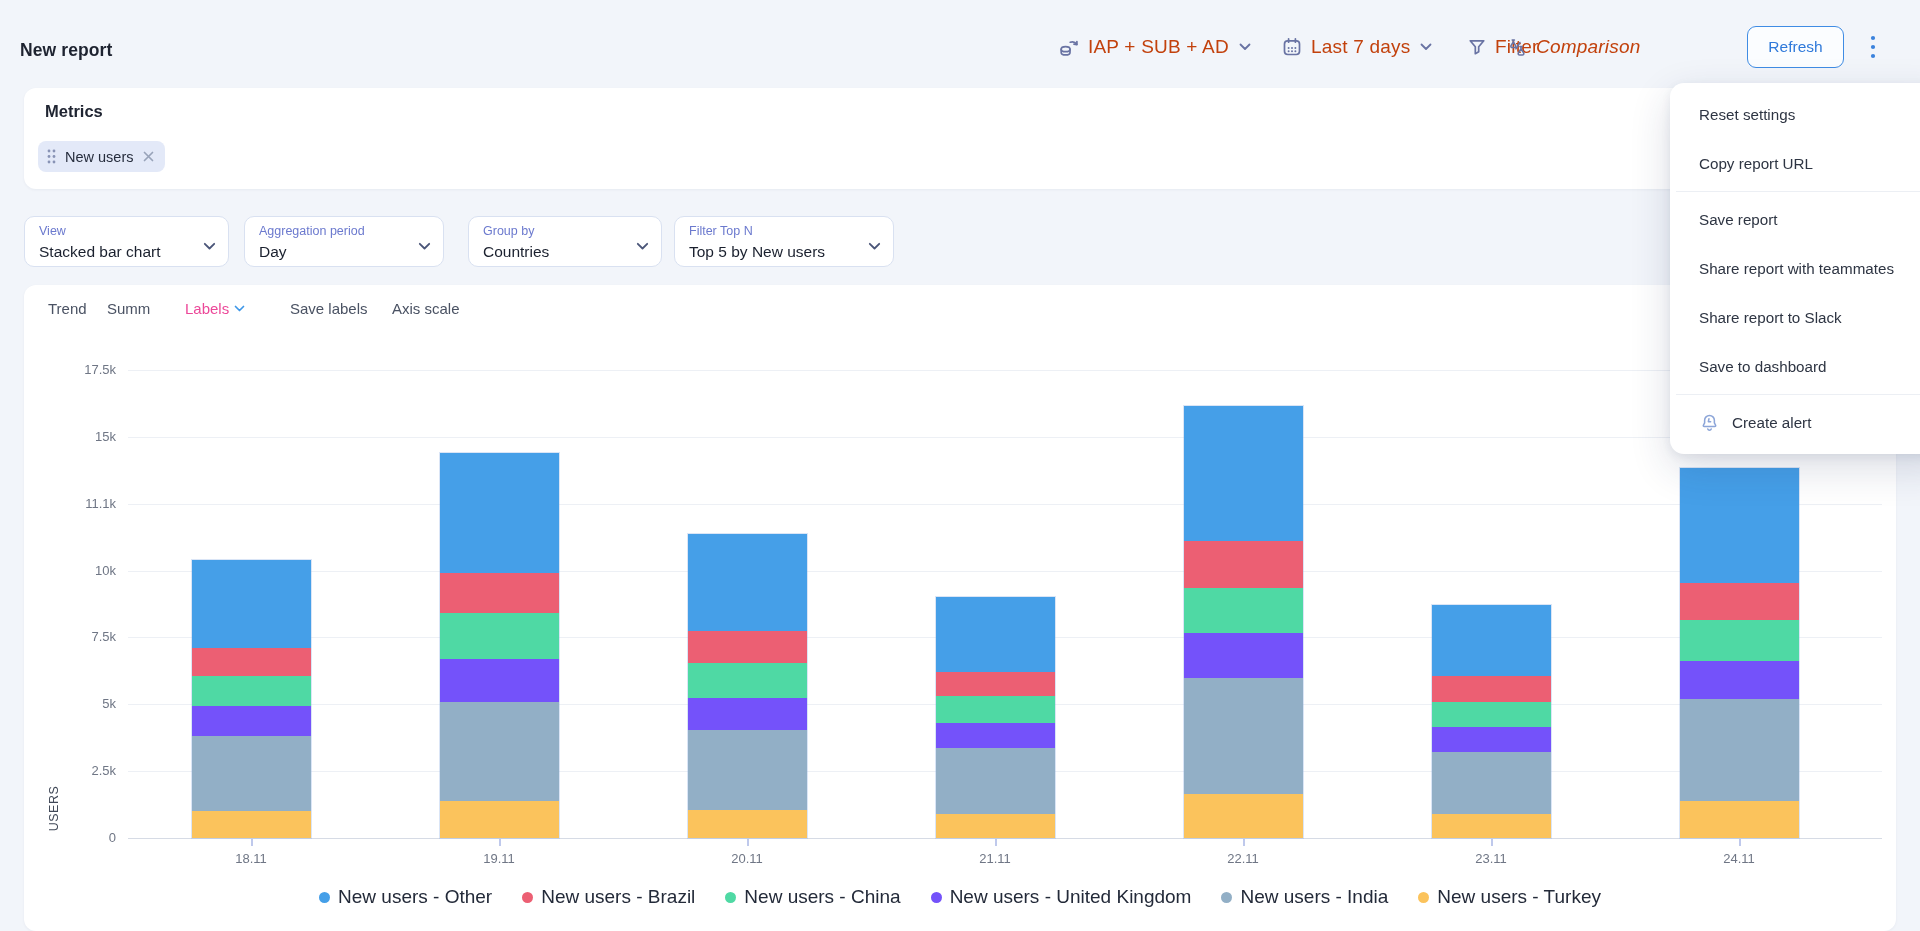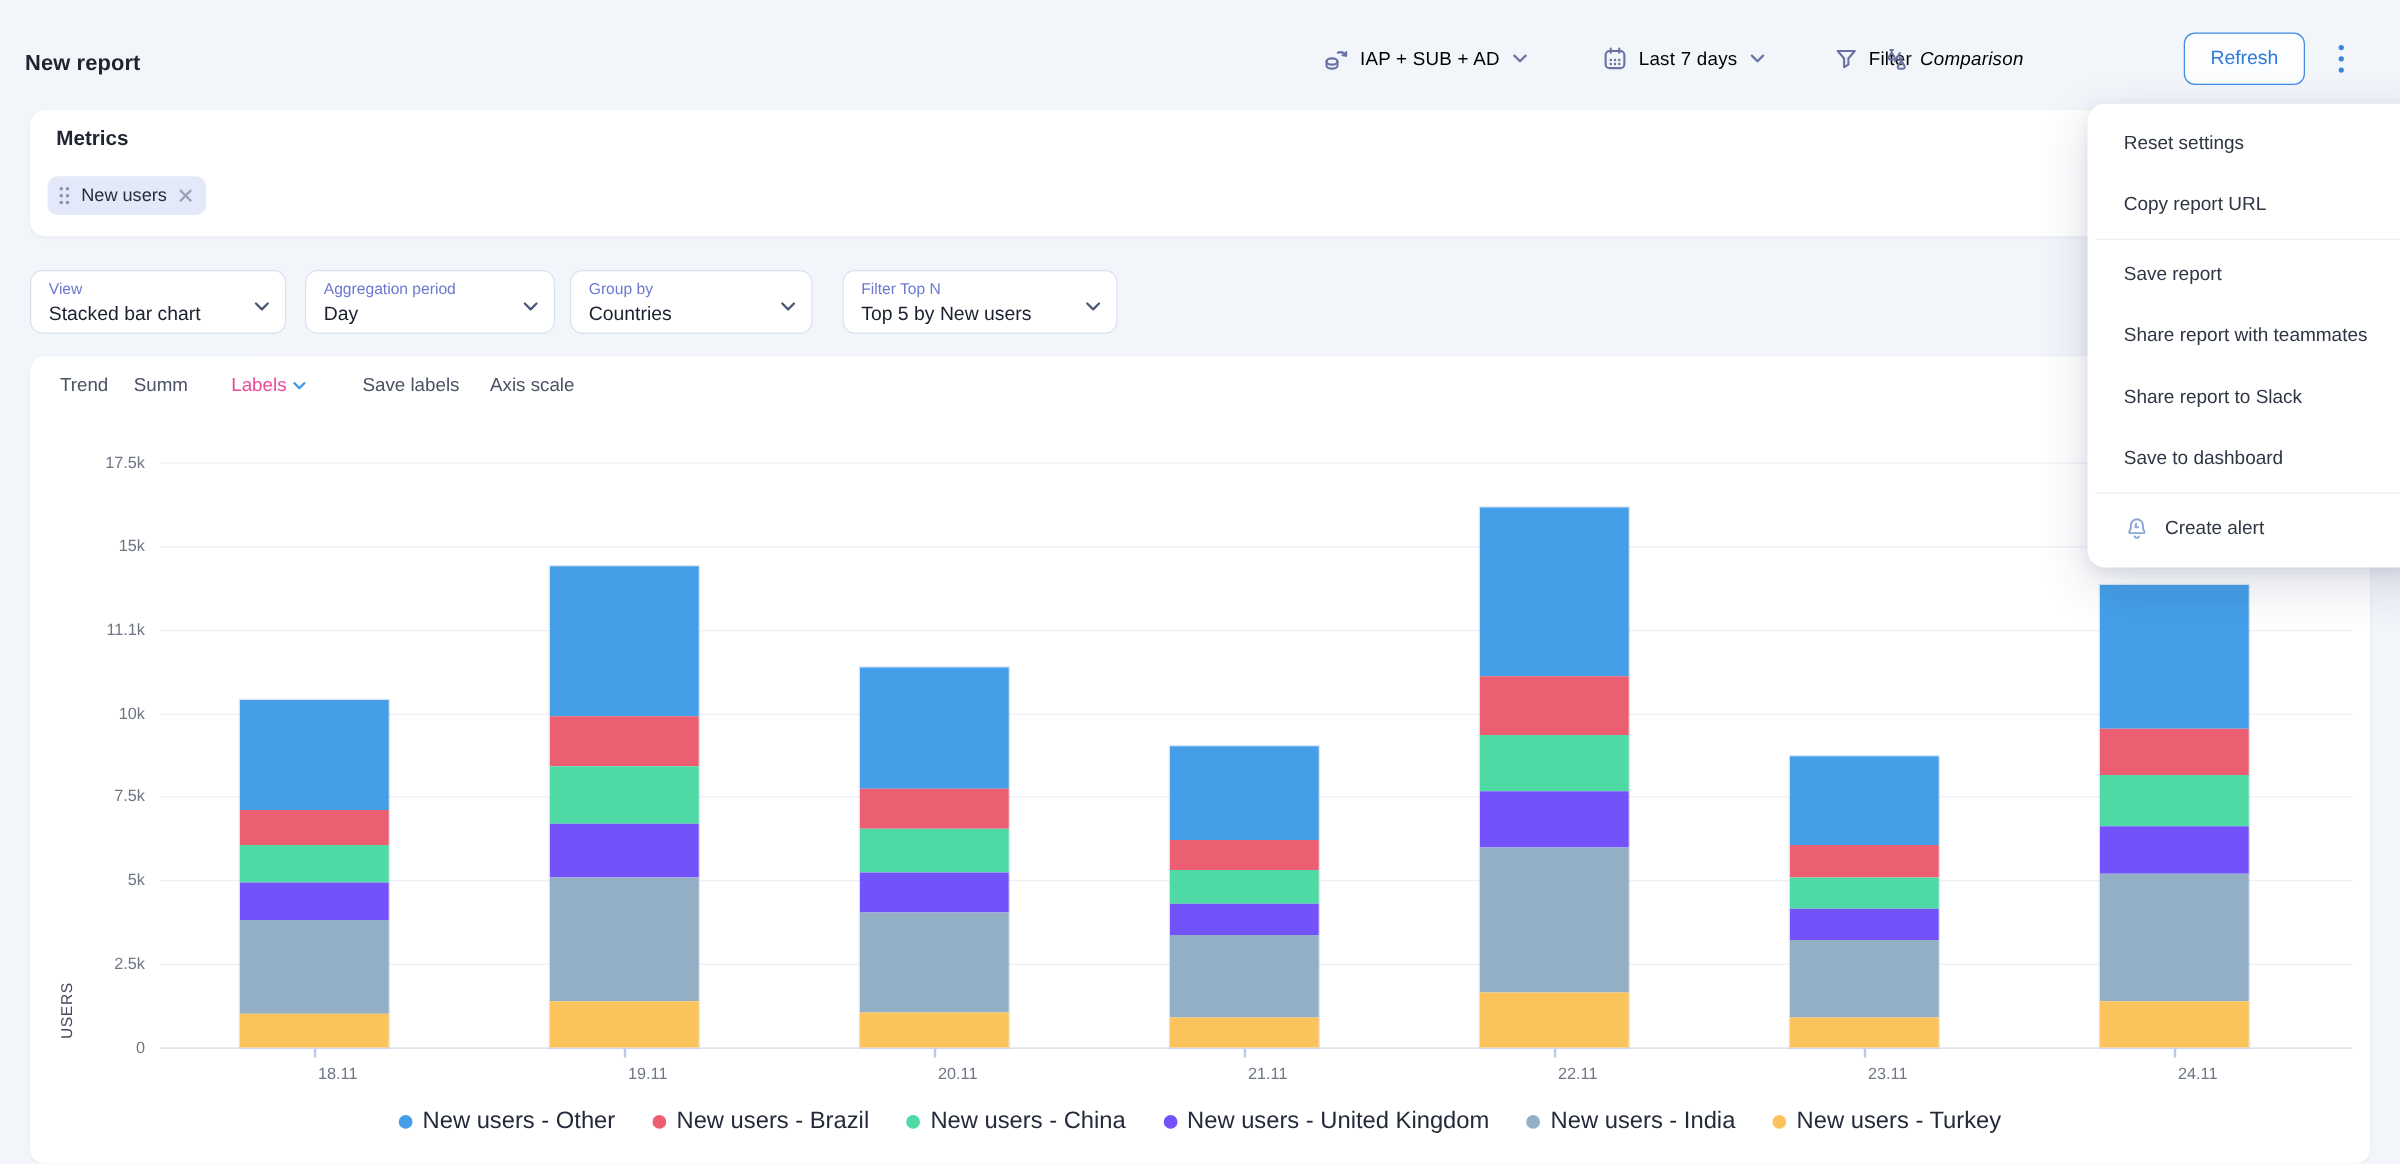--- a/index.html
+++ b/index.html
@@ -9,21 +9,21 @@
     background: #F2F5FA;
     font-family: "Liberation Sans", sans-serif;
     overflow: hidden;
     color: #20242F;
   }
   .abs { position: absolute; }
 
   
   .page-title { left:20px; top:40px; font-size:17.5px; font-weight:700; color:#1E2330; letter-spacing:.1px; }
   .hgroup { display:flex; align-items:center; gap:8px; height:36px; top:29px; cursor:pointer; }
-  .hgroup .hlabel { font-size:15px; font-weight:500; color:#000000; letter-spacing:.2px; white-space:nowrap; }
+  .hgroup .hlabel { font-size:19px; font-weight:500; color:#c2410c; letter-spacing:.2px; white-space:nowrap; }
   .hicon { display:flex; align-items:center; }
   .chev { margin-left:2px; display:flex; align-items:center; }
   .refresh-btn {
     left:1747px; top:26px; width:97px; height:42px;
     border:1.6px solid #3F8CE4; border-radius:9px; background:#FBFDFF;
     color:#2F79DA; font-size:15.5px; font-weight:500;
     display:flex; align-items:center; justify-content:center; cursor:pointer;
     font-family:"Liberation Sans",sans-serif;
   }
   .kebab { left:1861px; top:29px; width:24px; height:36px; display:flex; align-items:center; justify-content:center; cursor:pointer; }
@@ -48,21 +48,21 @@
 
   
   .chart-card { left:24px; top:285px; width:1872px; height:646px; }
   .tool { position:absolute; top:15px; font-size:15px; color:#4A5263; cursor:pointer; white-space:nowrap; }
   .tool.blue { color:#ec4899; display:flex; align-items:center; gap:5px; }
 
   .plot { position:absolute; left:104px; top:85px; width:1754px; height:468px; }
   .gridline { position:absolute; left:0; width:1754px; height:1px; background:#EDF0F5; }
   .gridline.baseline { background:#D6DBE5; }
   .ytick { position:absolute; left:-76px; width:64px; text-align:right; font-size:13px; color:#6F7685; }
-  .xtick { position:absolute; top:481px; width:70px; text-align:right; font-size:13px; color:#6F7685; }
+  .xtick { position:absolute; top:481px; width:70px; text-align:center; font-size:13px; color:#6F7685; }
   .xtickmark { position:absolute; top:469px; width:2px; height:7px; background:#BFC9EC; }
   .bar { position:absolute; bottom:0; width:119px; display:flex; flex-direction:column;
          box-shadow:0 0 0 1px rgba(150,180,230,.35); }
   .seg { width:100%; }
   .y-axis-title {
     position:absolute; left:6px; top:514px; width:52px; height:19px;
     transform:rotate(-90deg); text-align:center;
     font-size:12.5px; font-weight:500; color:#414958; letter-spacing:.5px;
   }
   .legend { position:absolute; left:0; top:601px; width:1872px; display:flex; justify-content:center; align-items:center; gap:30px; }
@@ -191,21 +191,21 @@
 </div>
 <div class="abs select" style="left:244px;width:200px;">
   <span class="slabel">Aggregation period</span>
   <span class="svalue">Day</span>
   <span class="schev">
     <svg width="13" height="9" viewBox="0 0 13 9" fill="none" stroke="#4A5578" stroke-width="1.8" stroke-linecap="round" stroke-linejoin="round">
         <polyline points="1.8,1.8 6.5,6.5 11.2,1.8"></polyline>
       </svg>
   </span>
 </div>
-<div class="abs select" style="left:456px;width:194px;">
+<div class="abs select" style="left:468px;width:194px;">
   <span class="slabel">Group by</span>
   <span class="svalue">Countries</span>
   <span class="schev">
     <svg width="13" height="9" viewBox="0 0 13 9" fill="none" stroke="#4A5578" stroke-width="1.8" stroke-linecap="round" stroke-linejoin="round">
         <polyline points="1.8,1.8 6.5,6.5 11.2,1.8"></polyline>
       </svg>
   </span>
 </div>
 <div class="abs select" style="left:674px;width:220px;">
   <span class="slabel">Filter Top N</span>

